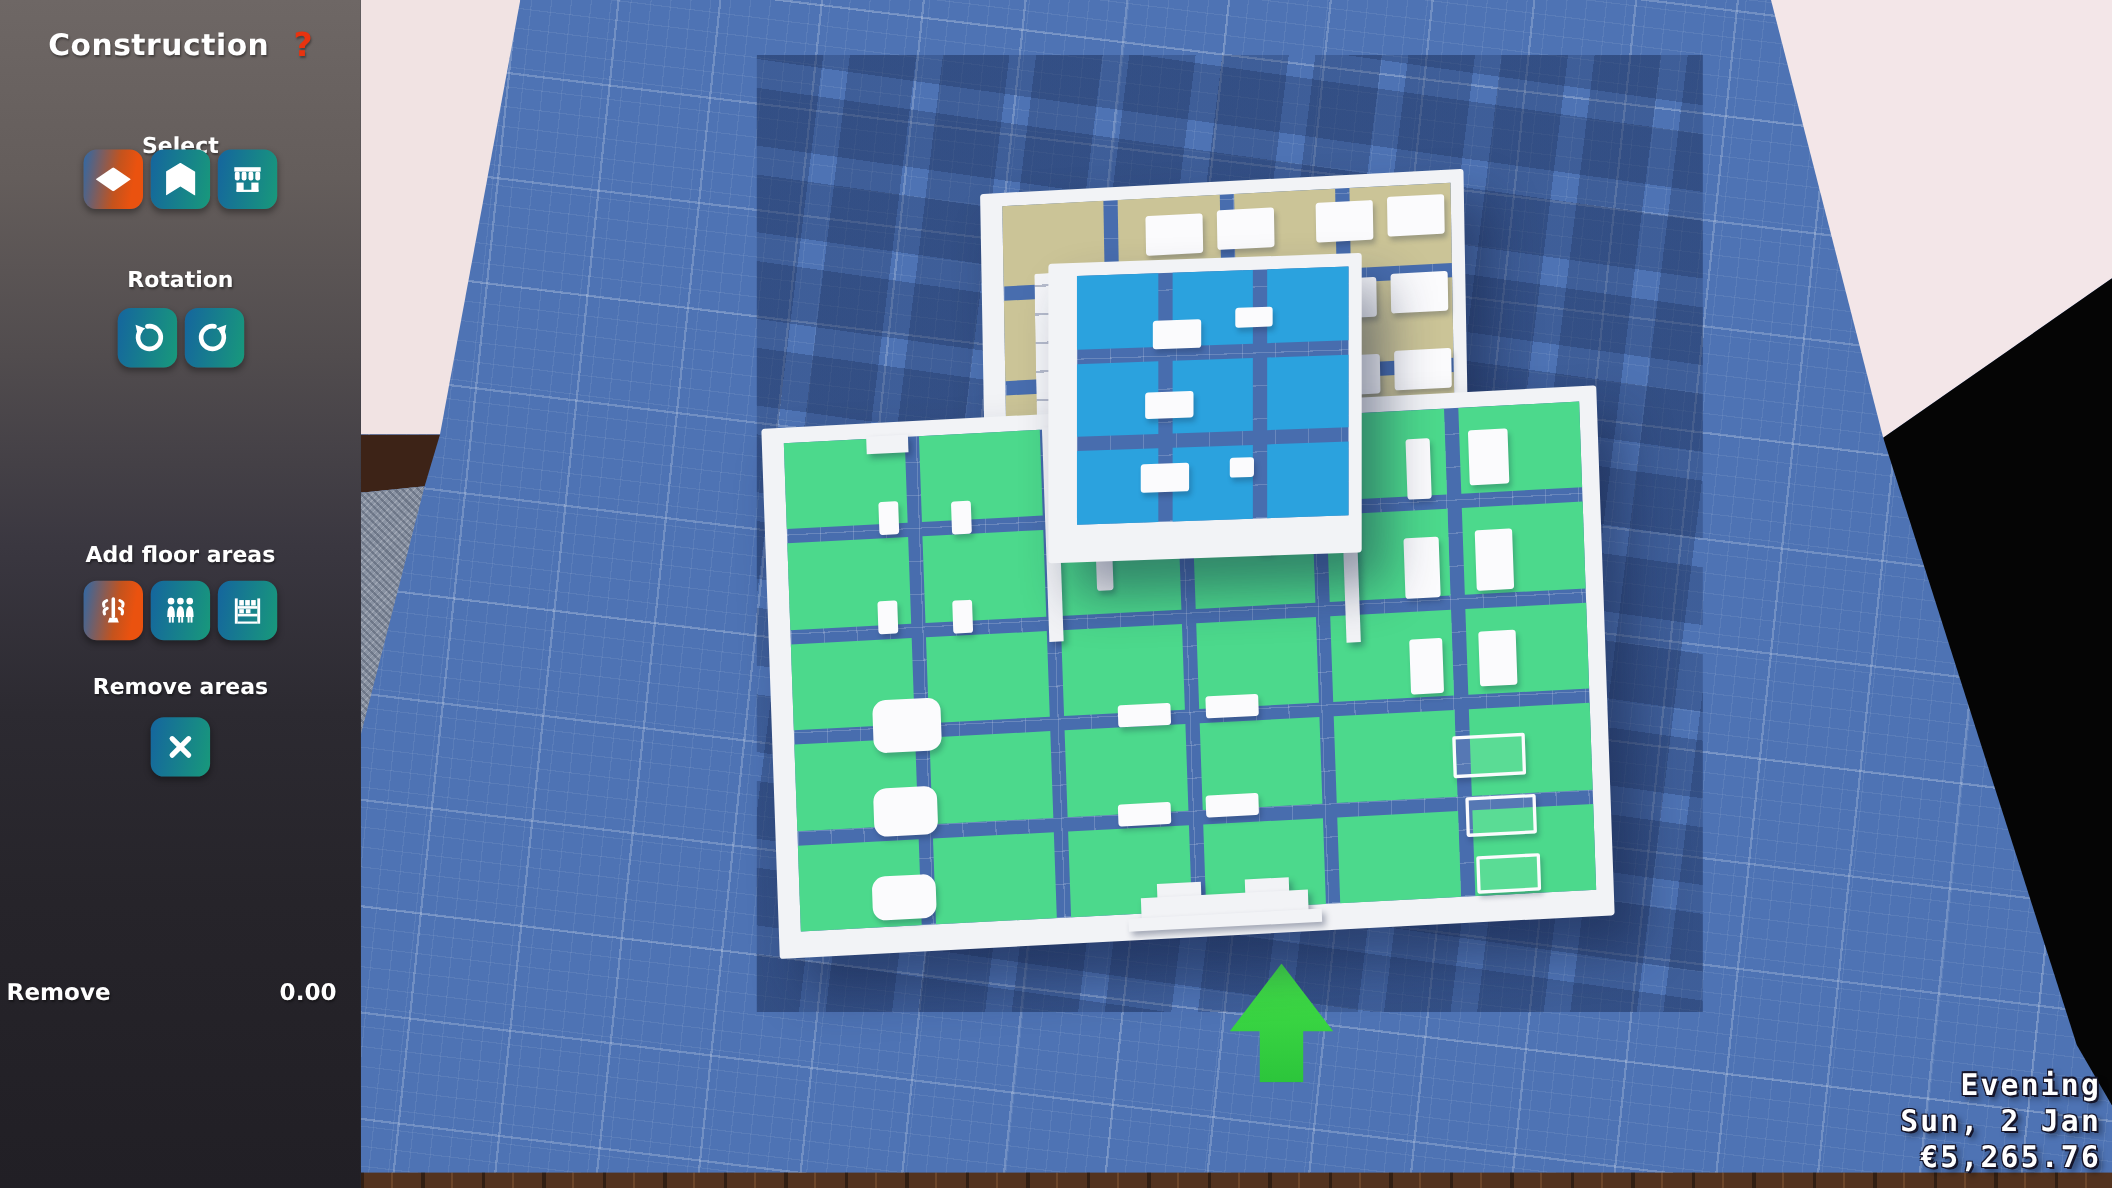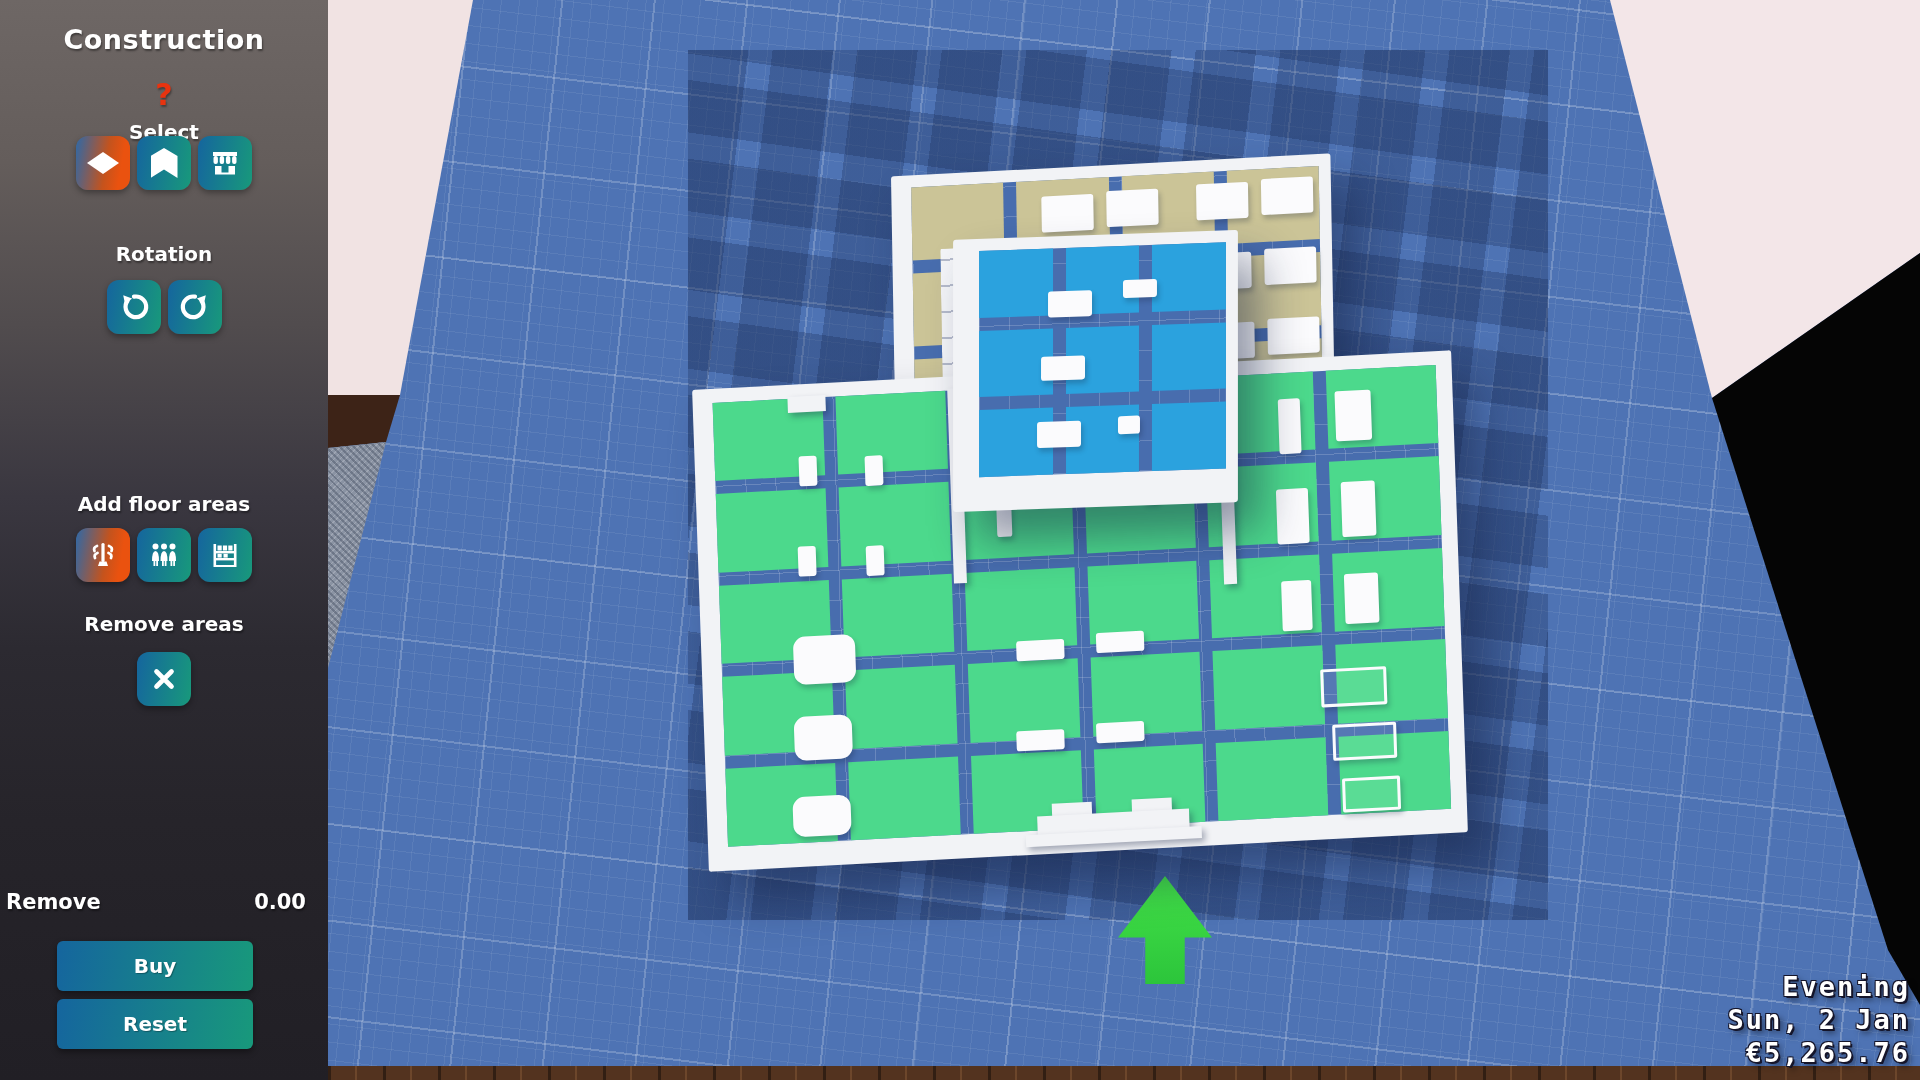--- a/index.html
+++ b/index.html
@@ -54,21 +54,21 @@
     clip-path:polygon(50% 0,100% 57%,71% 57%,71% 100%,29% 100%,29% 57%,0 57%);filter:drop-shadow(0 6px 8px rgba(0,40,0,.25));}
 
   .hud{position:absolute;right:10px;bottom:10px;text-align:right;color:#fff;
     font-family:"DejaVu Sans Mono","Liberation Mono",monospace;font-weight:bold;font-size:27px;line-height:1.22;letter-spacing:2px;
     text-shadow:2px 2px 0 #15152a,-1px -1px 0 #15152a,1px -1px 0 #15152a,-1px 1px 0 #15152a,4px 4px 6px rgba(0,0,0,.55);}
 
   
   .sidebar{position:absolute;left:0;top:0;width:328px;height:1080px;z-index:10;color:#fff;
     background:linear-gradient(180deg,#6e6765 0%,#645d5b 15%,#514c4e 30%,#3a3740 46%,#2c2a31 60%,#26242a 76%,#211f25 100%);}
   .s-abs{position:absolute;left:0;width:328px;}
-  .s-title{top:24px;display:flex;justify-content:center;align-items:center;gap:22px;flex-direction:column;}
+  .s-title{top:24px;display:flex;justify-content:center;align-items:center;gap:22px;}
   .s-title .t{font-size:27px;font-weight:bold;letter-spacing:.5px;text-shadow:1px 2px 2px rgba(0,0,0,.4);}
   .help{font-size:30px;font-weight:bold;color:#e8330f;cursor:pointer;text-shadow:1px 2px 2px rgba(0,0,0,.35);}
   .s-label{font-size:20px;font-weight:bold;text-align:center;text-shadow:1px 2px 2px rgba(0,0,0,.4);}
   .btn-row{display:flex;justify-content:center;gap:7px;}
   .sq-btn{width:54px;height:54px;border:none;border-radius:12px;cursor:pointer;display:flex;align-items:center;justify-content:center;
     background:linear-gradient(100deg,#15659e 0%,#18997b 100%);box-shadow:0 3px 6px rgba(0,0,0,.35);padding:0;}
   .sq-btn.selected{background:linear-gradient(100deg,#2e69a8 0%,#c4531d 55%,#ea520f 80%);}
   .diamond{width:32px;height:22px;background:#fff;clip-path:polygon(50% 0,100% 50%,50% 100%,0 50%);}
   .pentagon{width:27px;height:30px;background:#fff;clip-path:polygon(50% 0,100% 27%,100% 100%,50% 72%,0 100%,0 27%);}
   .lbl-select{top:100px;margin-top:20px;} .row-select{top:136px;}
@@ -312,15 +312,13 @@
       <svg width="30" height="30" viewBox="0 0 32 32">
         <path d="M8 8 L24 24 M24 8 L8 24" stroke="#fff" stroke-width="5" stroke-linecap="round"></path>
       </svg>
     </button>
   </div>
 
   <div class="s-abs total-row">
     <span>Remove</span>
     <span>0.00</span>
   </div>
-  <button class="big-btn buy-btn">Buy</button>
-  <button class="big-btn reset-btn">Reset</button>
 </div>
 
 </body></html>

